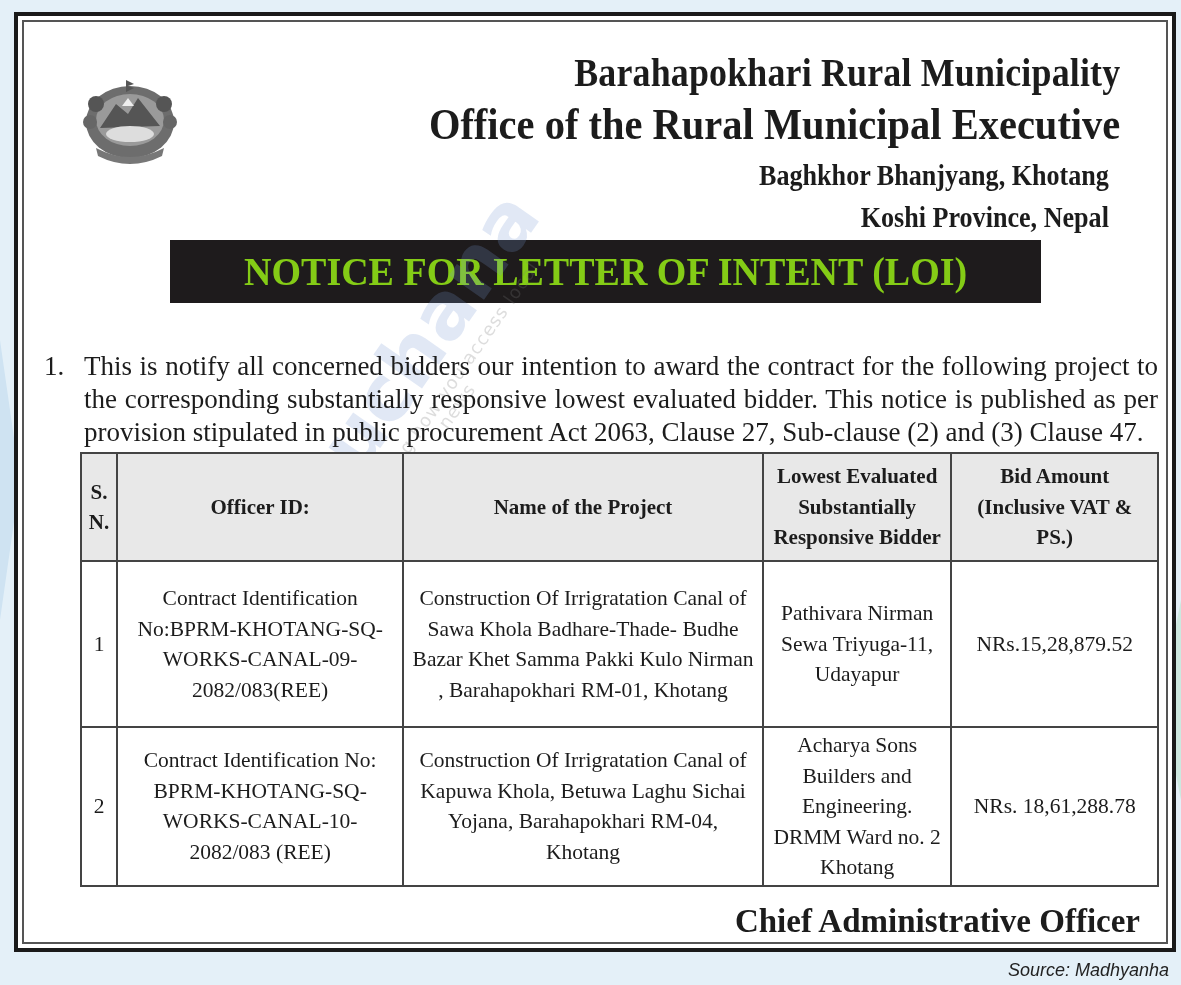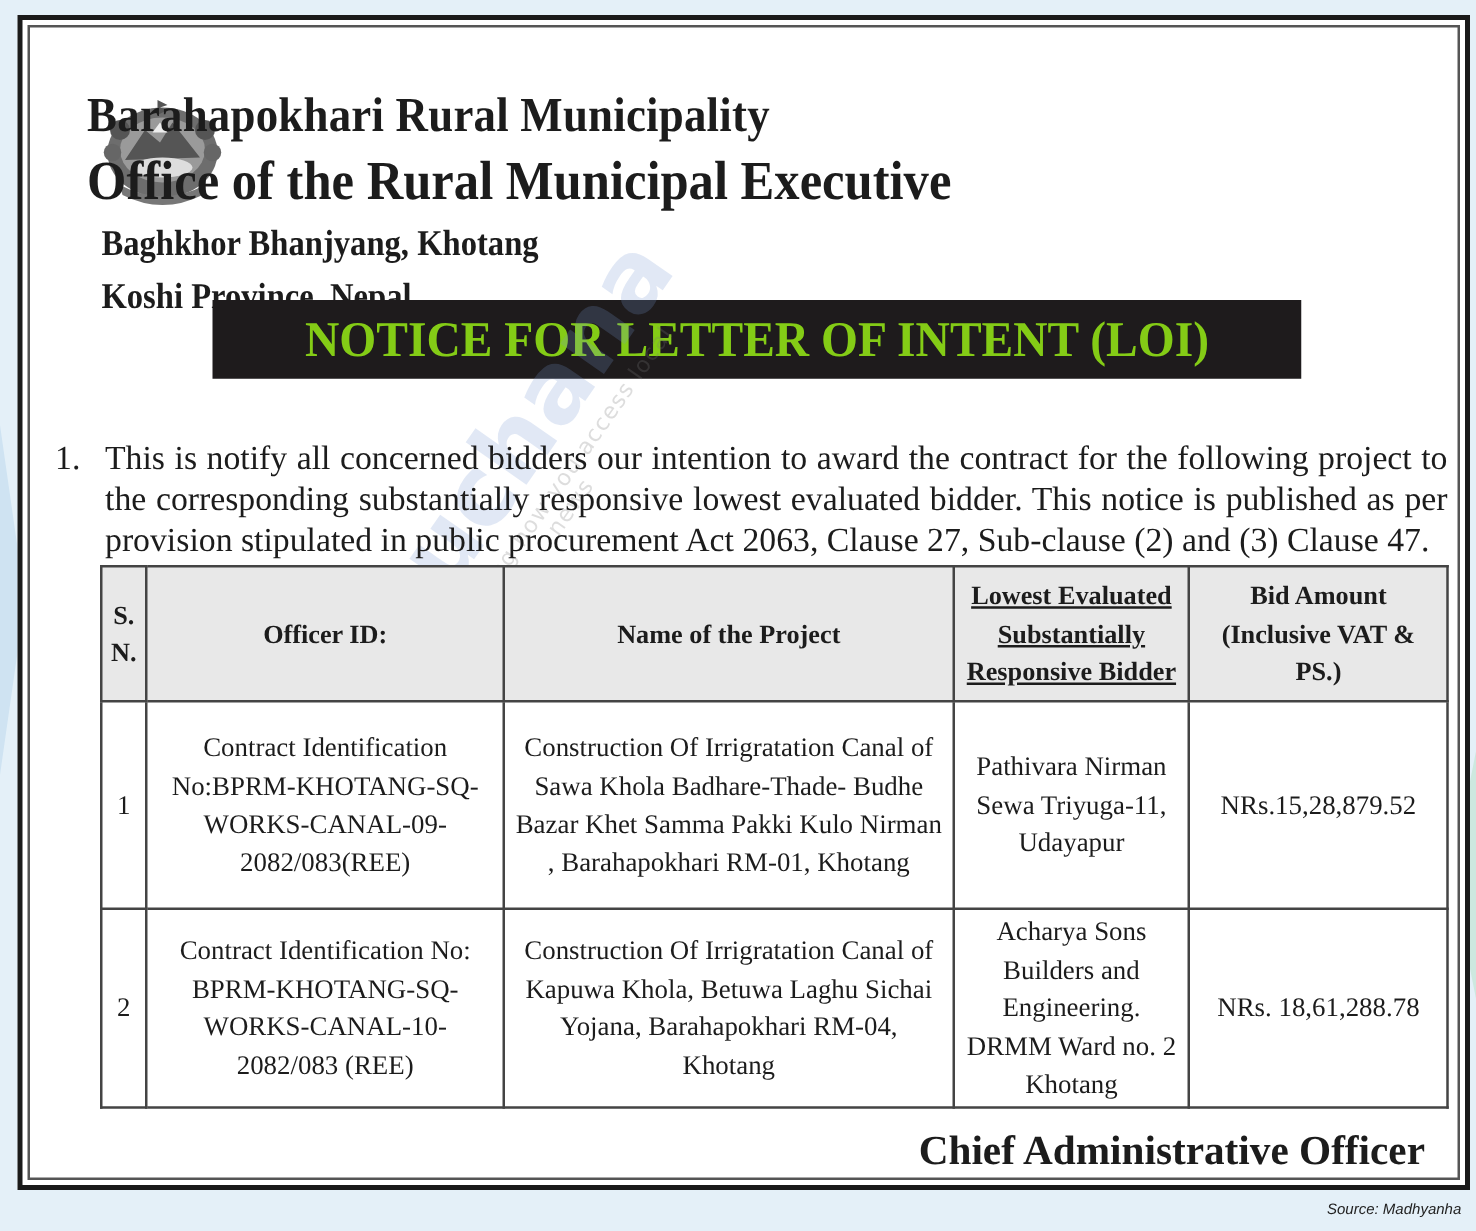--- a/index.html
+++ b/index.html
@@ -39,21 +39,21 @@
       font-size: 78px; text-align: center; line-height: 1;
     }
     .watermark small {
       display: block; font-size: 18px; font-weight: normal; letter-spacing: 1px;
       color: rgba(120, 120, 120, 0.25);
     }
     .emblem {
       position: absolute; left: 52px; top: 54px; width: 108px; height: 92px;
     }
     .header {
-      position: absolute; left: 0; right: 0; top: 28px; text-align: left; margin-top: 20px;
+      position: absolute; left: 0; right: 0; top: 28px; text-align: right;
     }
     .h-muni {
       font-size: 39px; font-weight: bold; line-height: 46px; letter-spacing: 0.2px;
       transform: scaleX(0.92);
     }
     .h-office {
       font-size: 44px; font-weight: bold; line-height: 58px;
       transform: scaleX(0.92);
     }
     .h-addr {
@@ -87,30 +87,30 @@
       padding: 2px 6px; line-height: 30.5px;
     }
     table.loi th {
       background: #e8e8e8; font-weight: bold; height: 108px; font-size: 21px;
     }
     table.loi tr.r1 td { height: 166px; }
     table.loi tr.r2 td { height: 140px; }
     .col-sn { width: 34px; }
     .col-id { width: 273px; }
     .col-proj { width: 343px; margin-left: 16px; }
-    .col-bid { width: 180px; text-decoration: underline; }
+    .col-bid { width: 180px; }
     .col-amt { width: 197px; }
     .signature {
       position: absolute; right: 26px; top: 882px;
       font-size: 33px; font-weight: bold; line-height: 34px;
     }
     .source {
       position: absolute; right: 12px; top: 960px;
       font-family: "Liberation Sans", "DejaVu Sans", sans-serif;
-      font-style: italic; font-size: 12px; color: #222;
+      font-style: italic; font-size: 18px; color: #222;
     }
   </style>
 </head>
 <body>
 
 <div class="bg-deco">
   <div class="tri1"></div>
   <div class="tri2"></div>
 </div>
 

